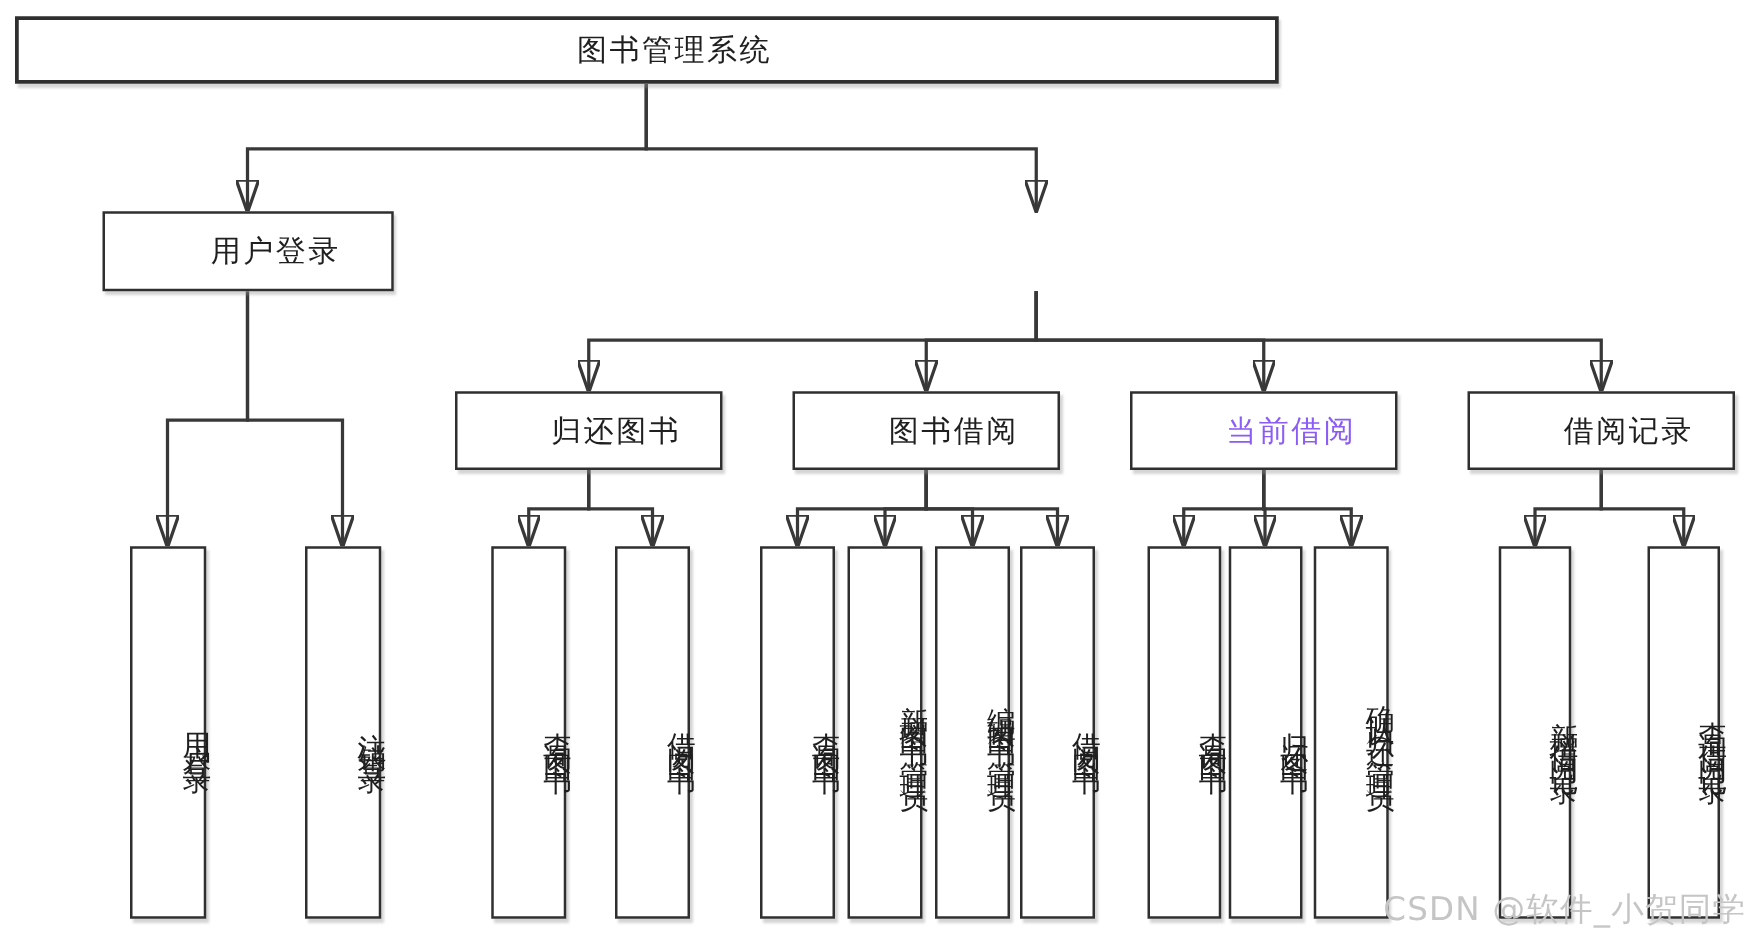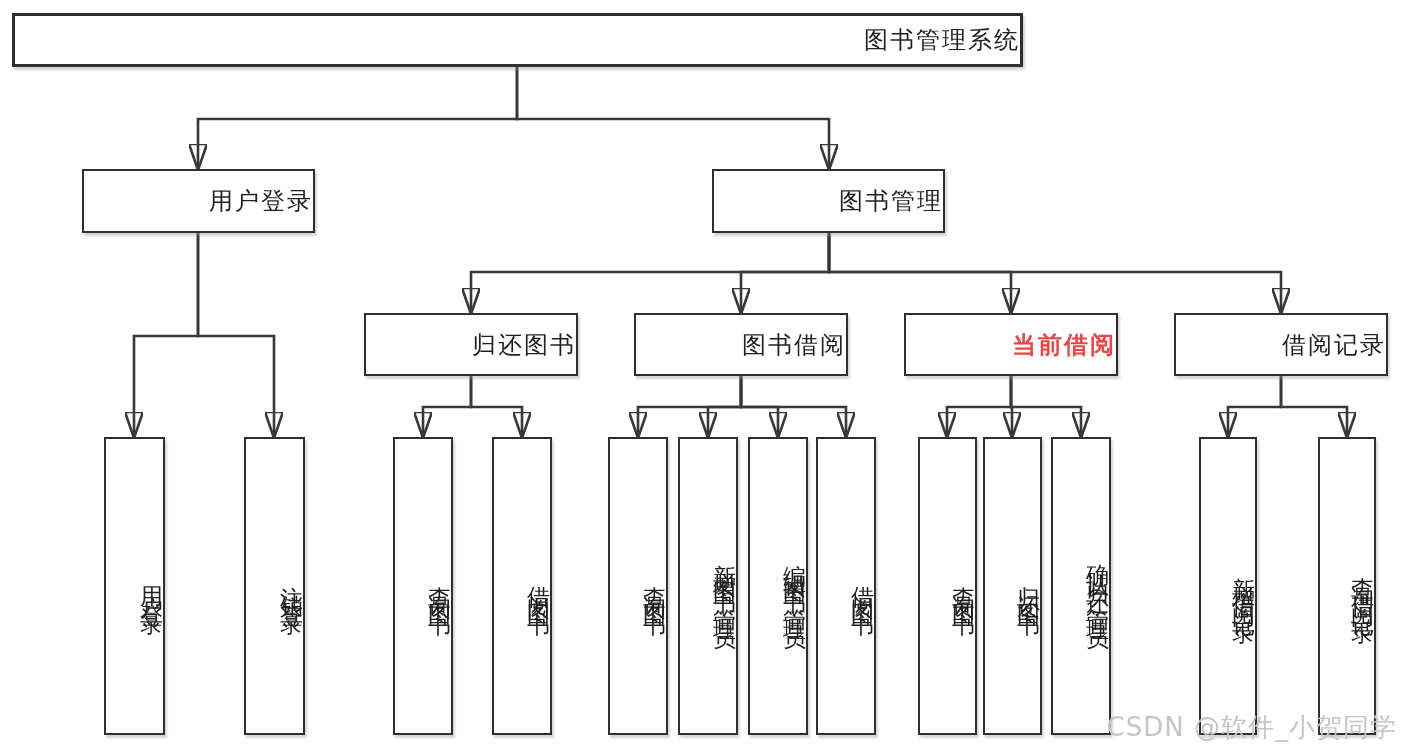--- a/index.html
+++ b/index.html
@@ -36,21 +36,21 @@
     height: 100%;
     z-index: 2;
   }
   .node {
     position: absolute;
     background: #ffffff;
     border: 2.5px solid #2f2f2f;
     box-sizing: border-box;
     display: flex;
     align-items: center;
-    justify-content: flex-end;
+    justify-content: center;
     box-shadow: 2px 3px 2px rgba(150,150,150,0.40);
     padding-left: 44px;
   }
   .node.level-0 {
     border-width: 3px;
   }
   .node-label {
     color: #1f1f1f;
     white-space: nowrap;
   }
@@ -106,31 +106,28 @@
       <path d="M 1281 376 V 407 H 1228 V 437" stroke="#383838" marker-end="url(#arrowhead)"></path>
       <path d="M 1281 376 V 407 H 1347 V 437" stroke="#383838" marker-end="url(#arrowhead)"></path>
     </svg>
   <div id="nodes">
       <div class="node horizontal level-0" style="left: 12px; top: 13px; width: 1011px; height: 54px; border-color: rgb(47, 47, 47); background: rgb(255, 255, 255);">
         <span class="node-label" style="color: rgb(31, 31, 31);">图书管理系统</span>
       </div>
       <div class="node horizontal level-1" style="left: 82px; top: 169px; width: 233px; height: 64px; border-color: rgb(47, 47, 47); background: rgb(255, 255, 255);">
         <span class="node-label" style="color: rgb(31, 31, 31);">用户登录</span>
       </div>
-      <div class="node horizontal level-1" style="left: 712px; top: 169px; width: 233px; height: 64px; border-color: rgb(47, 47, 47); background: rgb(255, 255, 255);">
-        <span class="node-label" style="color: rgb(31, 31, 31);">图书管理</span>
-      </div>
       <div class="node horizontal level-2" style="left: 364px; top: 313px; width: 214px; height: 63px; border-color: rgb(47, 47, 47); background: rgb(255, 255, 255);">
         <span class="node-label" style="color: rgb(31, 31, 31);">归还图书</span>
       </div>
       <div class="node horizontal level-2" style="left: 634px; top: 313px; width: 214px; height: 63px; border-color: rgb(47, 47, 47); background: rgb(255, 255, 255);">
         <span class="node-label" style="color: rgb(31, 31, 31);">图书借阅</span>
       </div>
       <div class="node horizontal level-2" style="left: 904px; top: 313px; width: 214px; height: 63px; border-color: rgb(47, 47, 47); background: rgb(255, 255, 255);">
-        <span class="node-label" style="color: #ef4444; font-weight: bold;">当前借阅</span>
+        <span class="node-label" style="color: #8b5cf6;">当前借阅</span>
       </div>
       <div class="node horizontal level-2" style="left: 1174px; top: 313px; width: 214px; height: 63px; border-color: rgb(47, 47, 47); background: rgb(255, 255, 255);">
         <span class="node-label" style="color: rgb(31, 31, 31);">借阅记录</span>
       </div>
       <div class="node vertical level-3" style="left: 104px; top: 437px; width: 61px; height: 298px; border-color: rgb(47, 47, 47); background: rgb(255, 255, 255);">
         <span class="node-label" style="color: rgb(31, 31, 31);">用户登录</span>
       </div>
       <div class="node vertical level-3" style="left: 244px; top: 437px; width: 61px; height: 298px; border-color: rgb(47, 47, 47); background: rgb(255, 255, 255);">
         <span class="node-label" style="color: rgb(31, 31, 31);">注销登录</span>
       </div>

